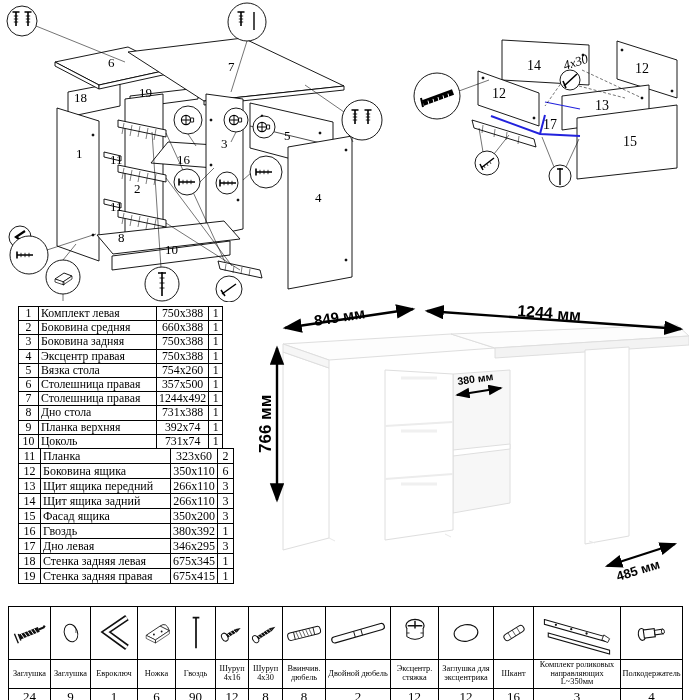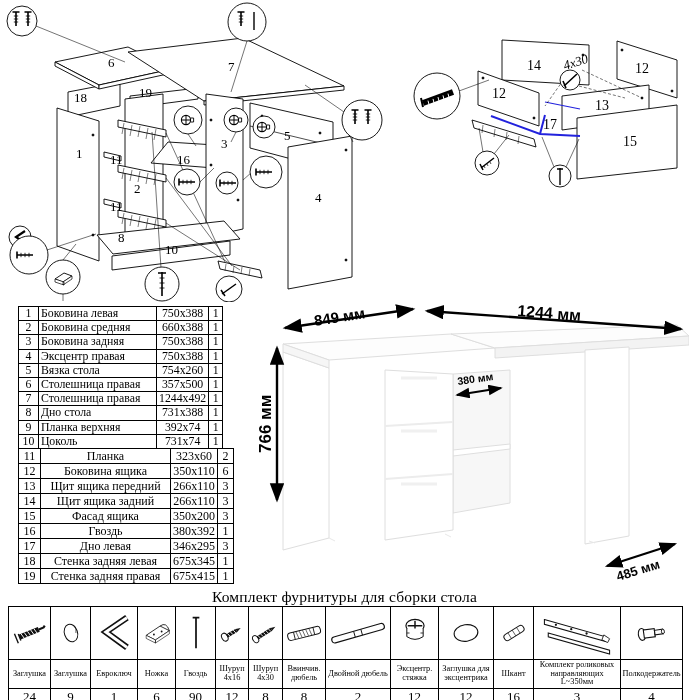--- a/index.html
+++ b/index.html
@@ -11,21 +11,21 @@
 
   
   #parts-area{left:18px;top:306px;}
   table.parts{border-collapse:collapse;table-layout:fixed;background:#fff;}
   table.parts td{border:1px solid #000;padding:0 2px;overflow:hidden;white-space:nowrap;}
   .t1 td{font-size:11.8px;line-height:13.2px;height:13.2px;}
   .t2 td{font-size:12px;line-height:14px;height:14px;}
   .t2{margin-top:-1px;}
   .c-num,.c-qty,.c-size{text-align:center;}
   .t1 .c-name{text-align:left;}
-  .t2 .c-name{text-align:center;}
+  .t2 .c-name{text-align:left;}
 
   
   #hw-title{left:0;top:588px;width:689px;text-align:center;font-size:15.5px;letter-spacing:.2px;}
   #hw-table{left:8px;top:606px;border-collapse:collapse;table-layout:fixed;width:674px;background:#fff;}
   #hw-table td{border:1px solid #000;padding:0;text-align:center;vertical-align:middle;overflow:hidden;}
   #hw-table .ic{height:52px;}
   #hw-table .nm{height:22px;font-size:8.3px;line-height:1.05;padding:1px;}
   #hw-table .qt{height:16px;font-size:13px;}
   .hwic{display:block;margin:0 auto;}
 </style>
@@ -312,21 +312,21 @@
       <colgroup>
           <col style="width:20px">
           <col style="width:118px">
           <col style="width:44px">
           <col style="width:14px">
         </colgroup>
       <tbody>
 
           <tr>
             <td class="c-num">1</td>
-            <td class="c-name">Боковина левая</td>
+            <td class="c-name">Комплект левая</td>
             <td class="c-size">750x388</td>
             <td class="c-qty">1</td>
           </tr>
 
           <tr>
             <td class="c-num">2</td>
             <td class="c-name">Боковина средняя</td>
             <td class="c-size">660x388</td>
             <td class="c-qty">1</td>
           </tr>
@@ -498,21 +498,20 @@
       <text x="16" y="155" class="dim-label" font-size="17" transform="rotate(-90 16 155)">766 мм</text>
 
       <line x1="202" y1="97" x2="246" y2="90" stroke="#000" stroke-width="1.8" marker-start="url(#ah)" marker-end="url(#ah)"></line>
       <text x="203" y="87" class="dim-label" font-size="10.5" transform="rotate(-8 203 87)">380 мм</text>
 
       <line x1="352" y1="268" x2="420" y2="246" stroke="#000" stroke-width="2.2" marker-start="url(#ah)" marker-end="url(#ah)"></line>
       <text x="363" y="283" class="dim-label" font-size="13" transform="rotate(-17 363 283)">485 мм</text>
     </g>
   </svg>
 
-  <div class="abs" id="hw-title">Комплект фурнитуры для сборки стола</div>
 
   <table class="abs" id="hw-table">
     <colgroup>
       <col style="width:42px">
         <col style="width:40px">
         <col style="width:47px">
         <col style="width:38px">
       <col style="width:40px">
         <col style="width:33px">
         <col style="width:34px">

